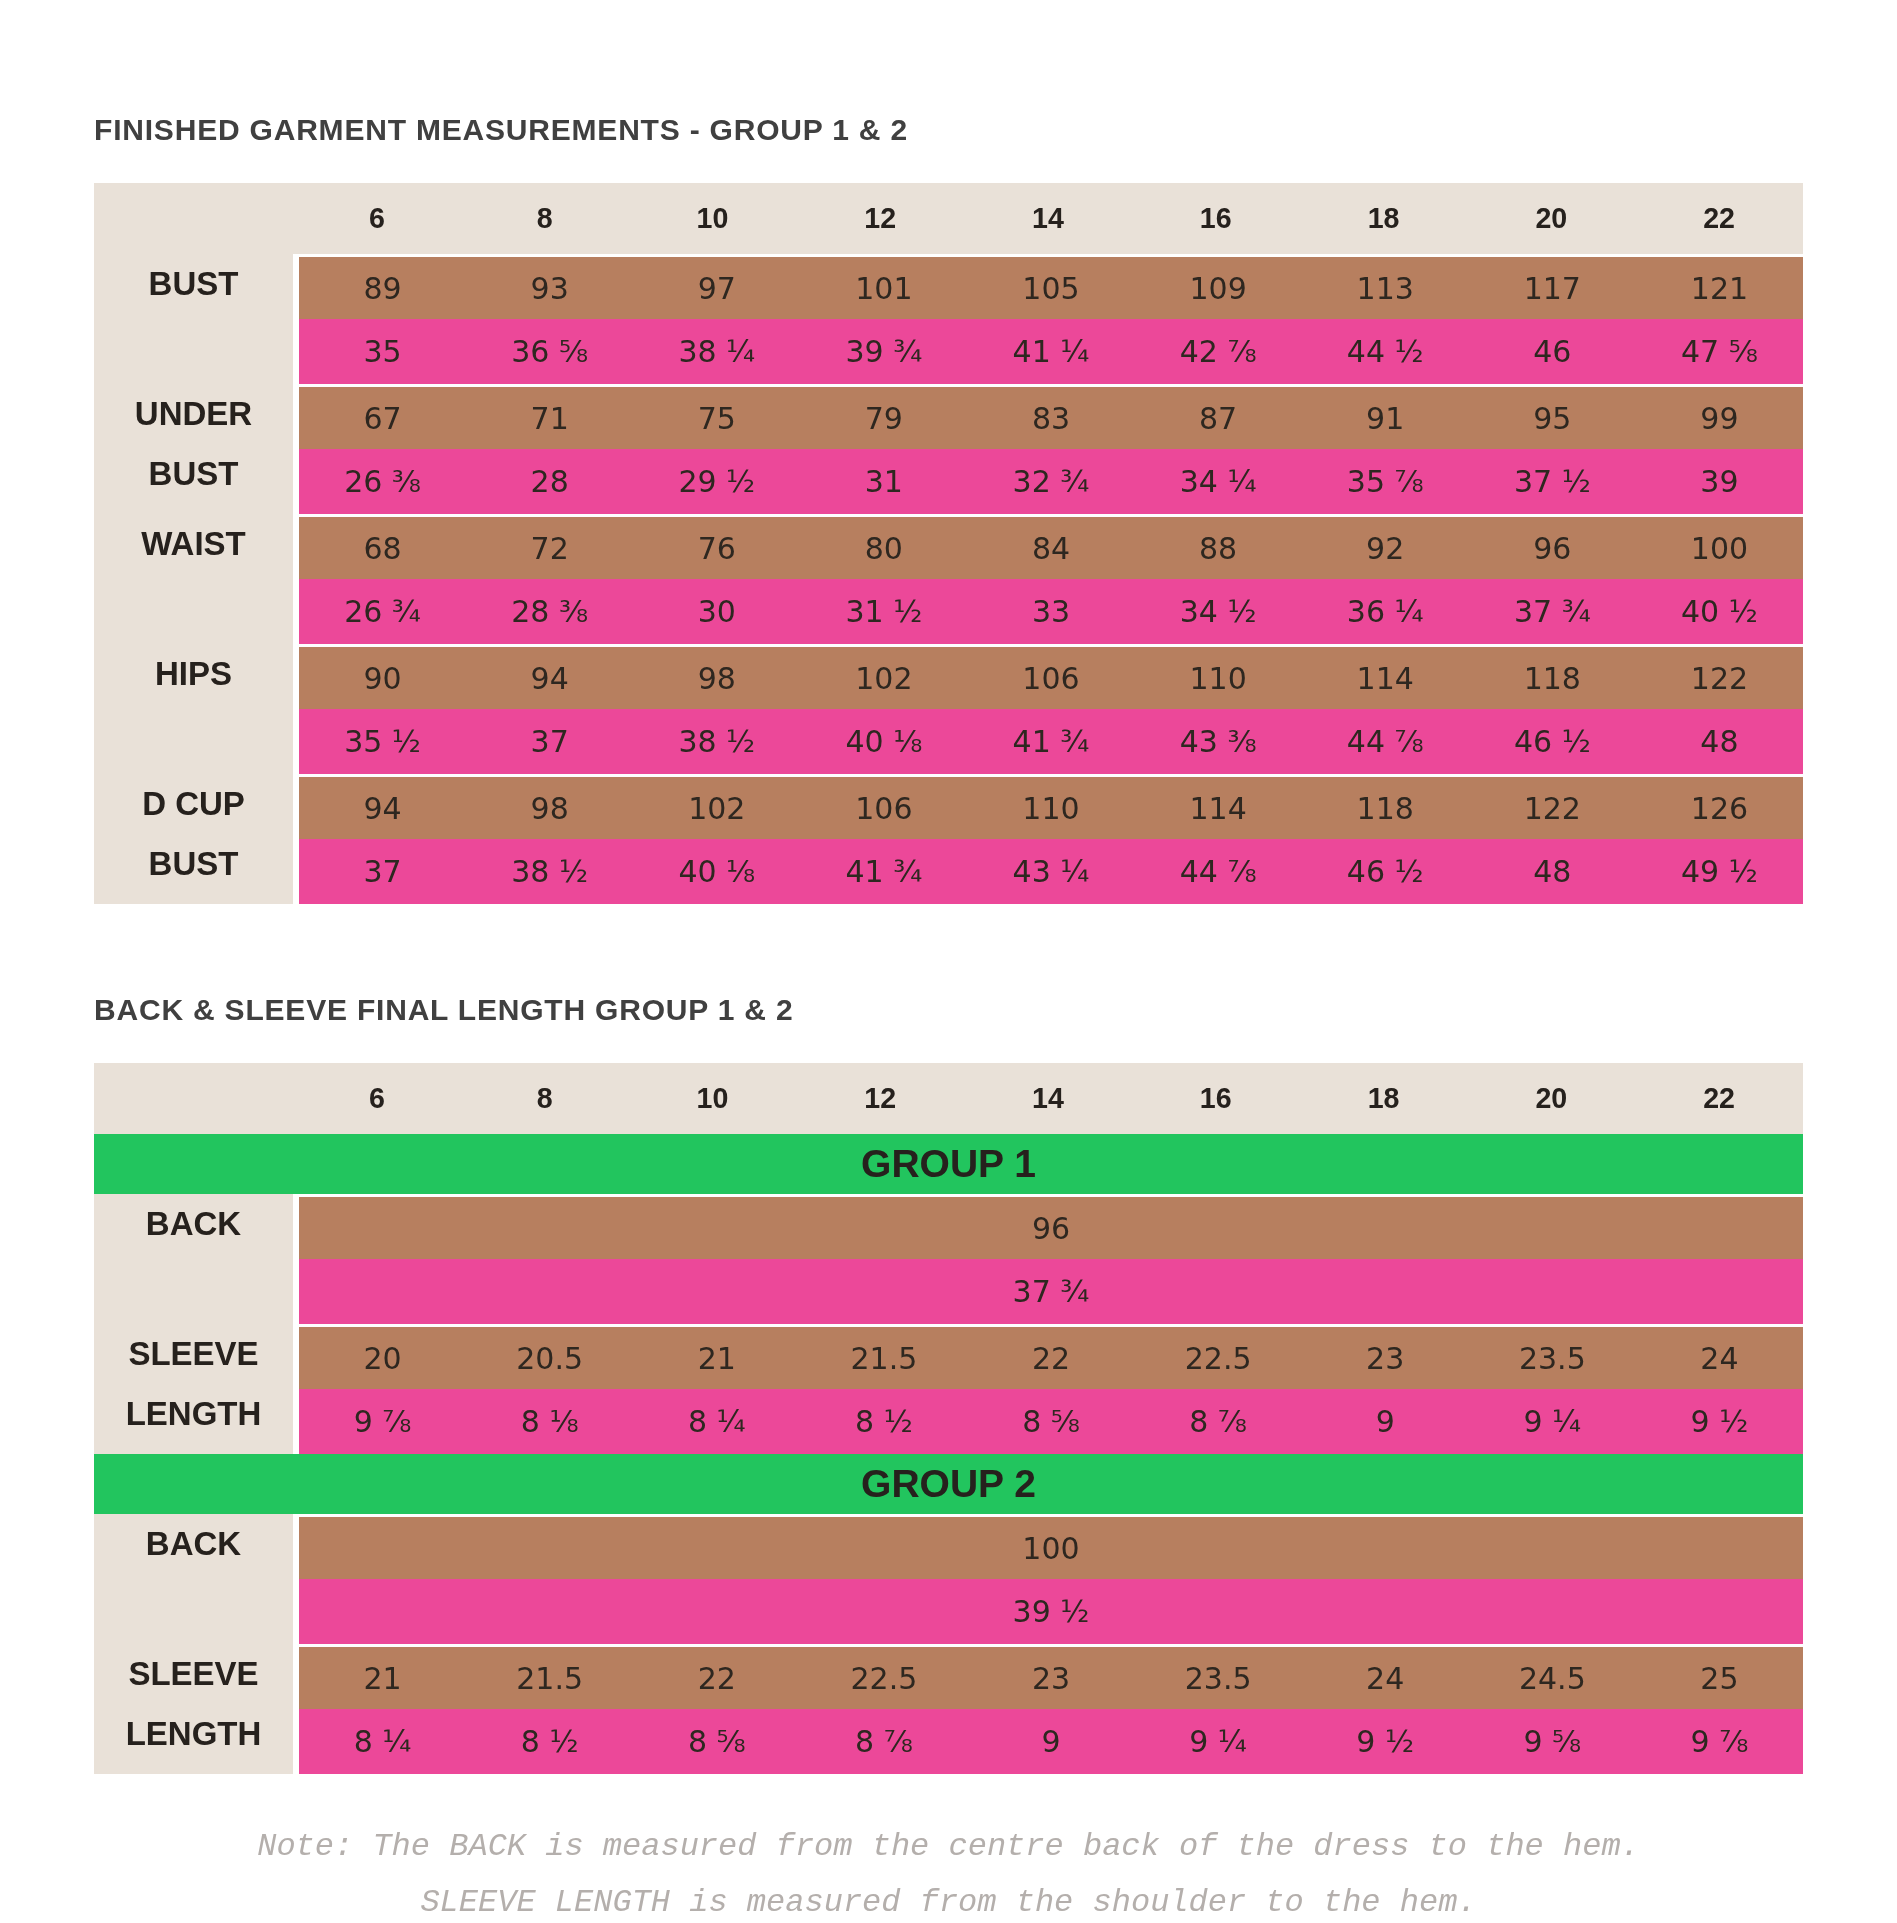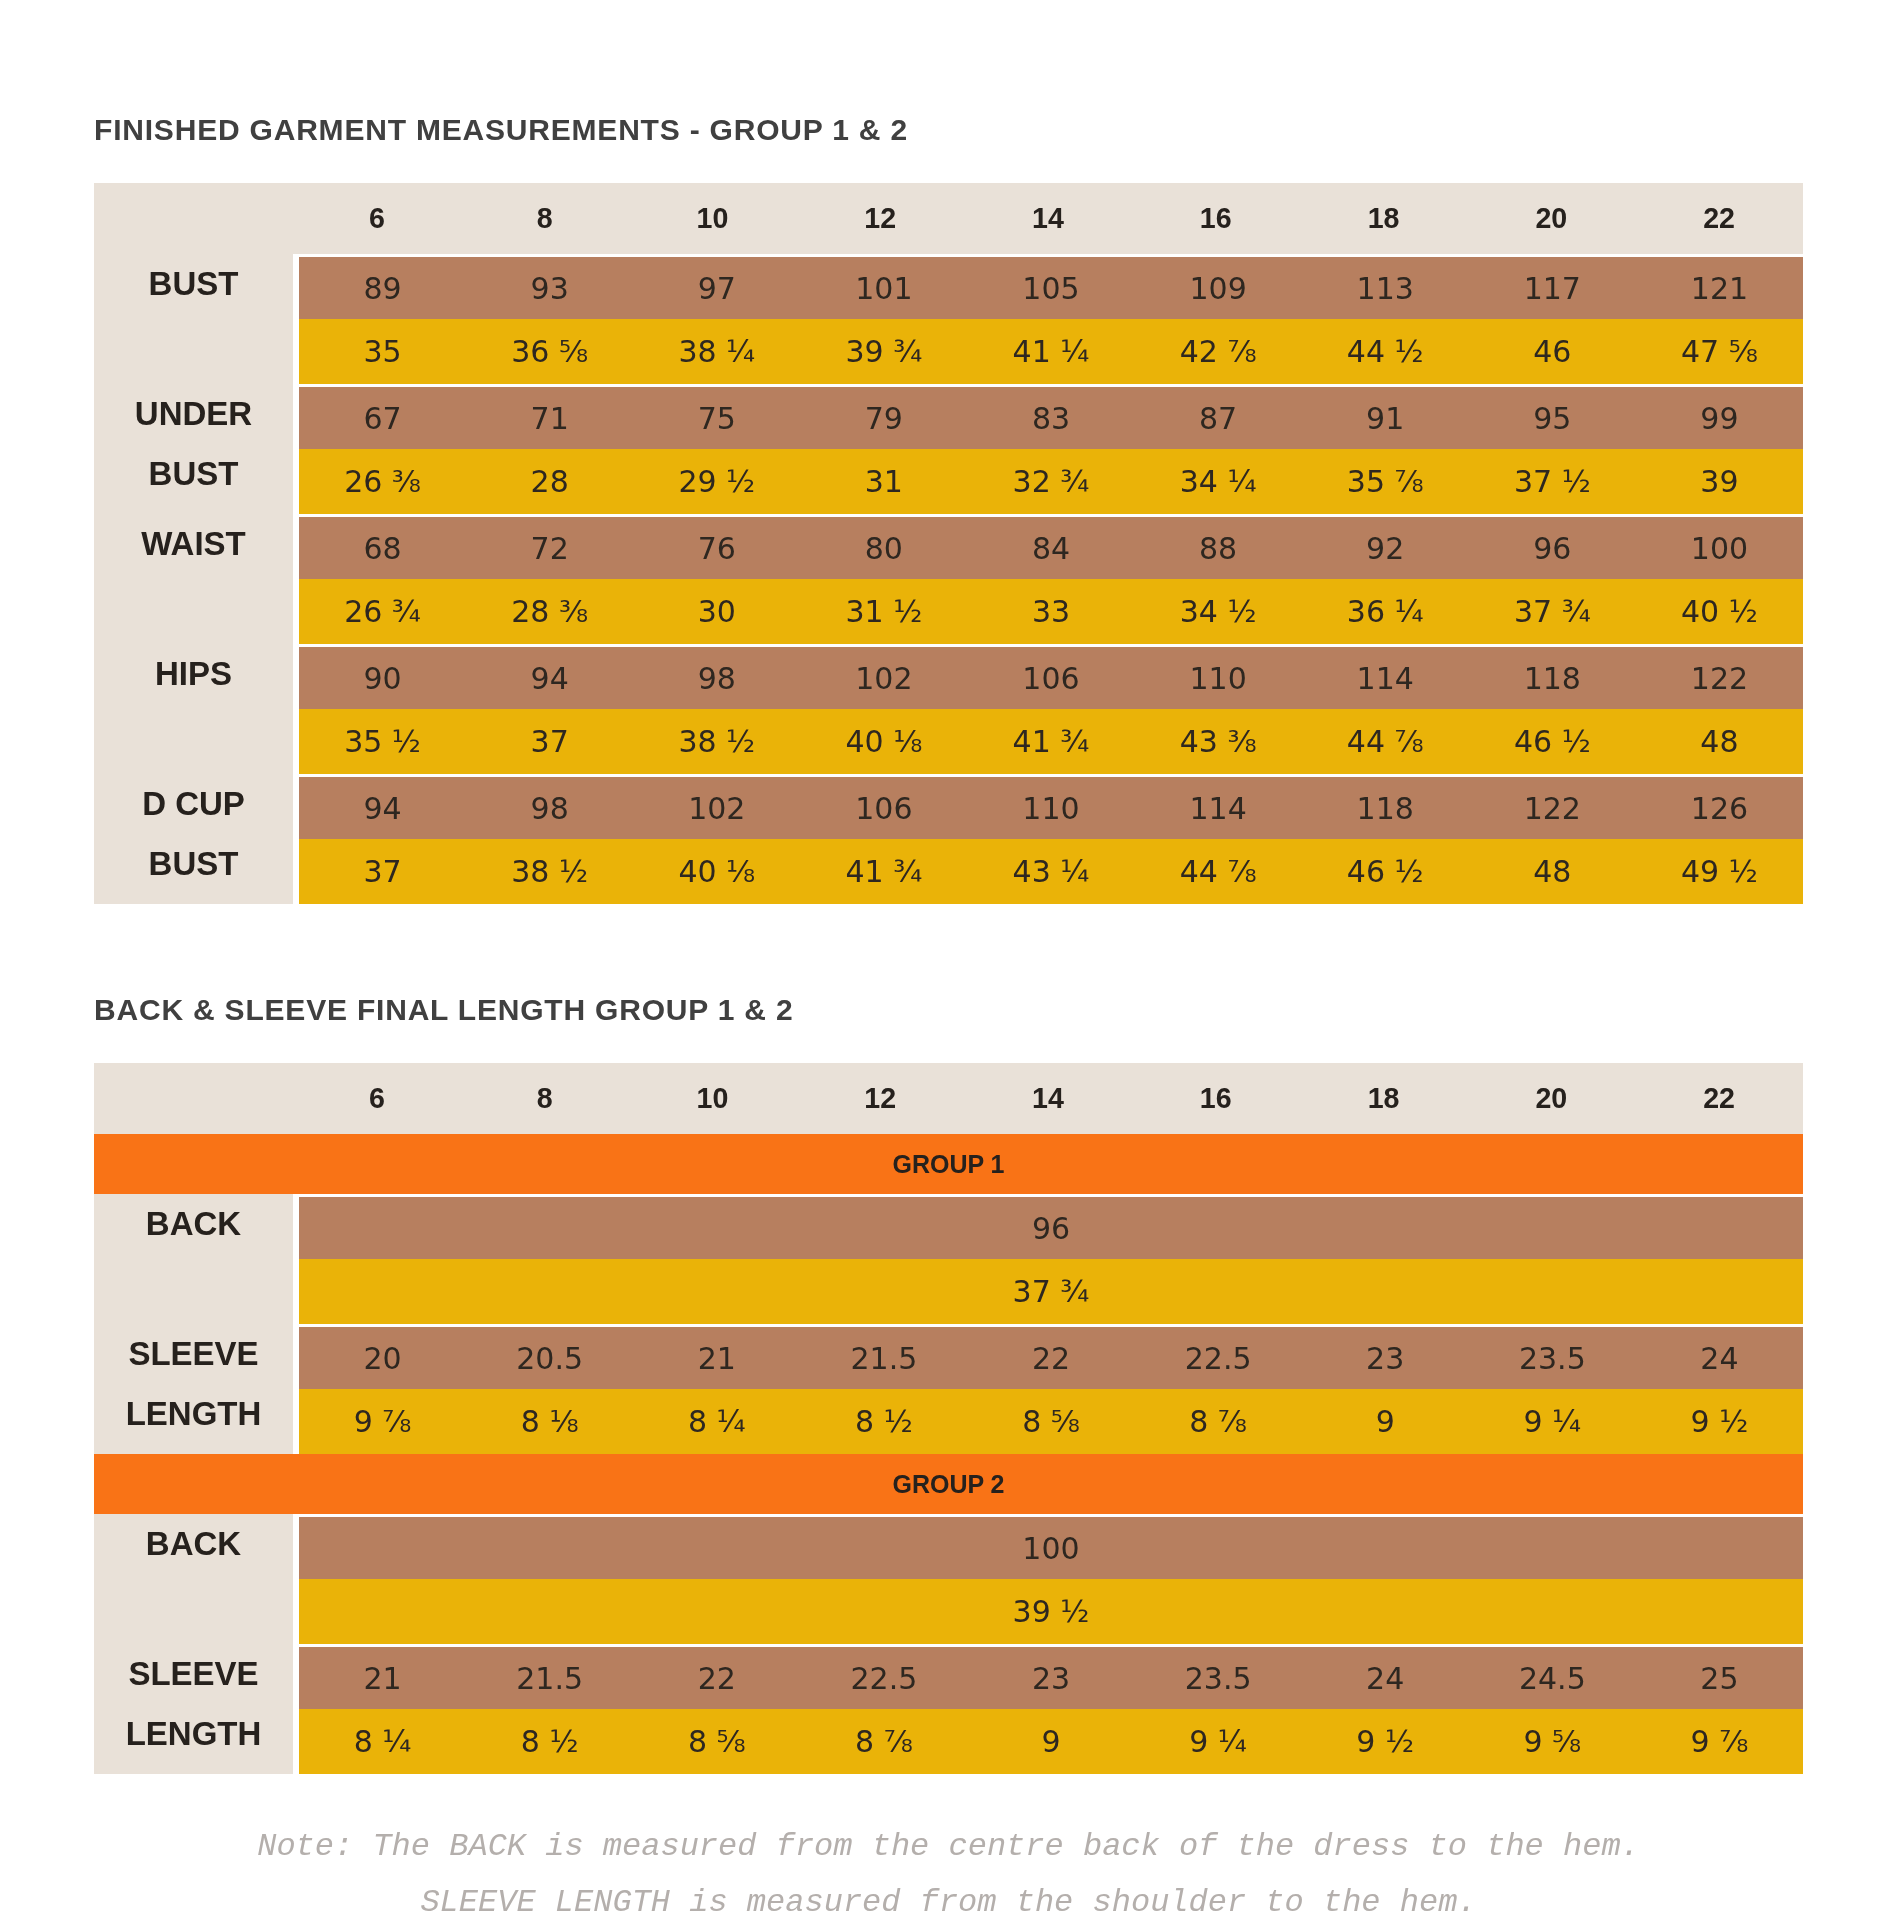--- a/index.html
+++ b/index.html
@@ -71,41 +71,41 @@
     display: grid;
     grid-template-columns: repeat(9, 1fr);
     align-items: center;
     border-left: 6px solid #ffffff;
   }
   .band.brown {
     background: #b77f5f;
     border-top: 3px solid #ffffff;
   }
   .band.white {
-    background: #eab308;
+    background: #ec4899;
   }
   .band.merged {
     display: flex;
     align-items: center;
     justify-content: center;
   }
   .val {
     text-align: center;
     font-family: "DejaVu Sans", sans-serif;
     font-size: 30px;
     font-weight: normal;
     color: #2e2720;
   }
   .group-heading {
     height: 60px;
-    background: #f97316;
+    background: #22c55e;
     display: flex;
     align-items: center;
     justify-content: center;
-    font-size: 25px;
+    font-size: 39px;
     font-weight: bold;
     color: #26211d;
   }
   .note {
     margin: 45px 0 0 0;
     font-family: Liberation Mono, monospace;
     font-style: italic;
     font-size: 32px;
     line-height: 1.75;
     color: #b4afac;

